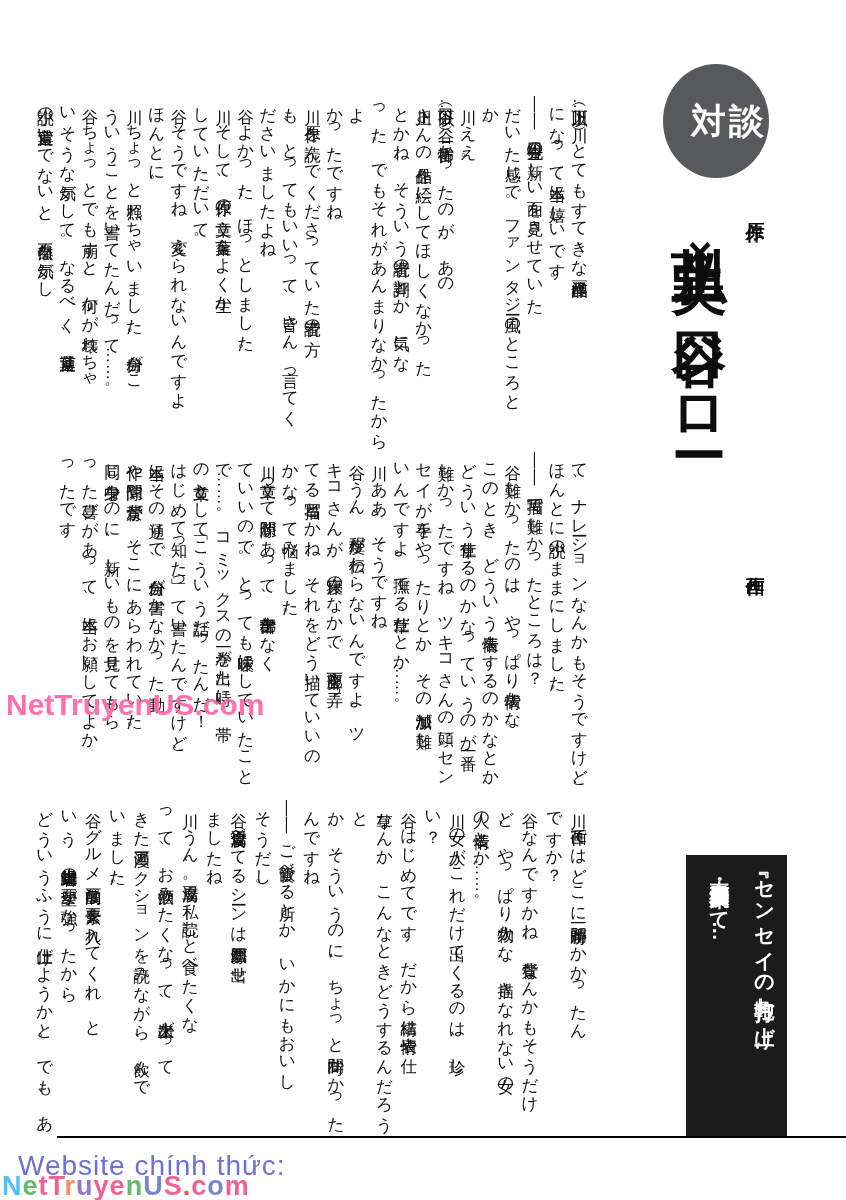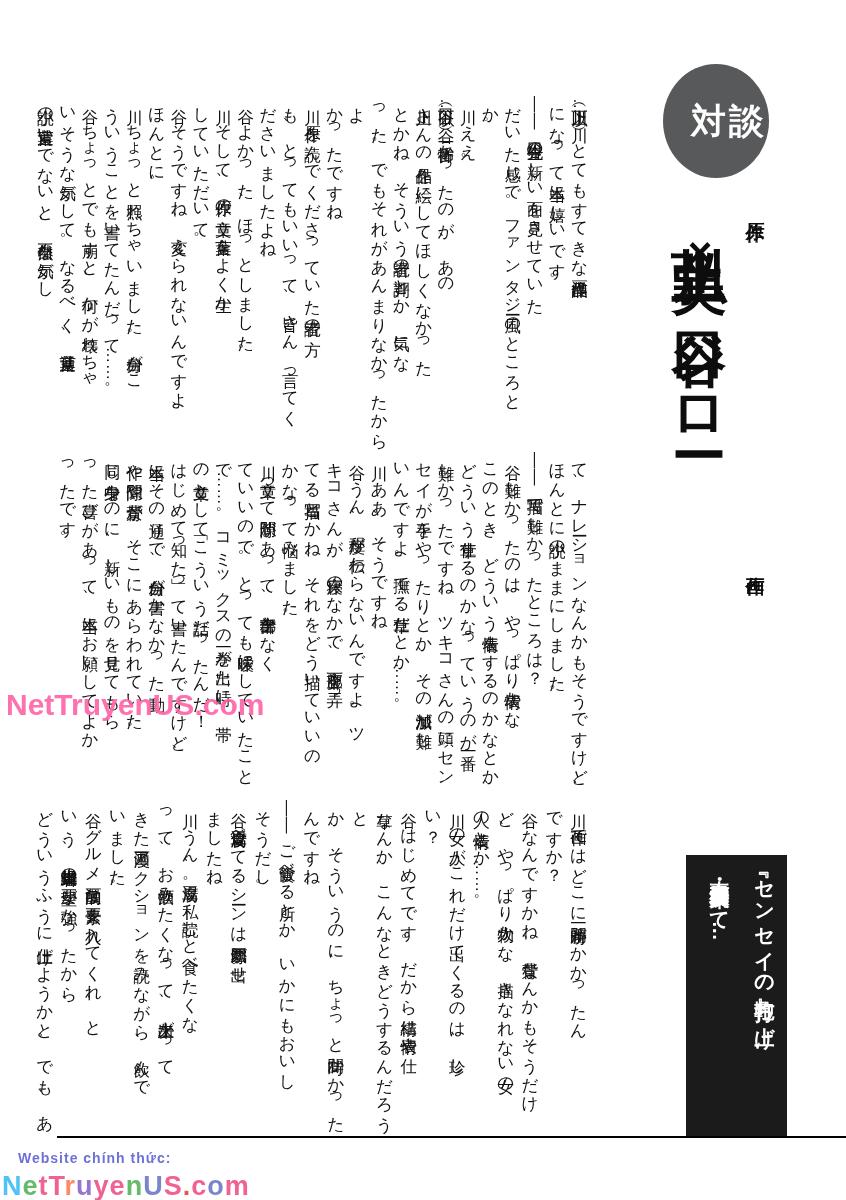--- a/index.html
+++ b/index.html
@@ -41,21 +41,21 @@
     padding-top:10px;box-sizing:border-box;
   }
 
   #watermark{
     position:absolute;left:6px;top:688px;font-size:30px;font-weight:bold;
     color:#ff64a8;opacity:0.92;letter-spacing:0px;
   }
 
   #footer-rule{position:absolute;left:57px;top:1136px;width:789px;height:2px;background:#000;}
   #footer-label{
-    position:absolute;left:18px;top:1150px;font-size:14px;font-weight:bold;
+    position:absolute;left:18px;top:1150px;font-size:28px;font-weight:normal;
     color:#6f6fd8;letter-spacing:1px;
   }
   #footer-site{
     position:absolute;left:2px;top:1171px;font-size:27px;font-weight:bold;letter-spacing:1px;
   }
 </style>
 </head>
 <body>
 
 <div id="badge">

